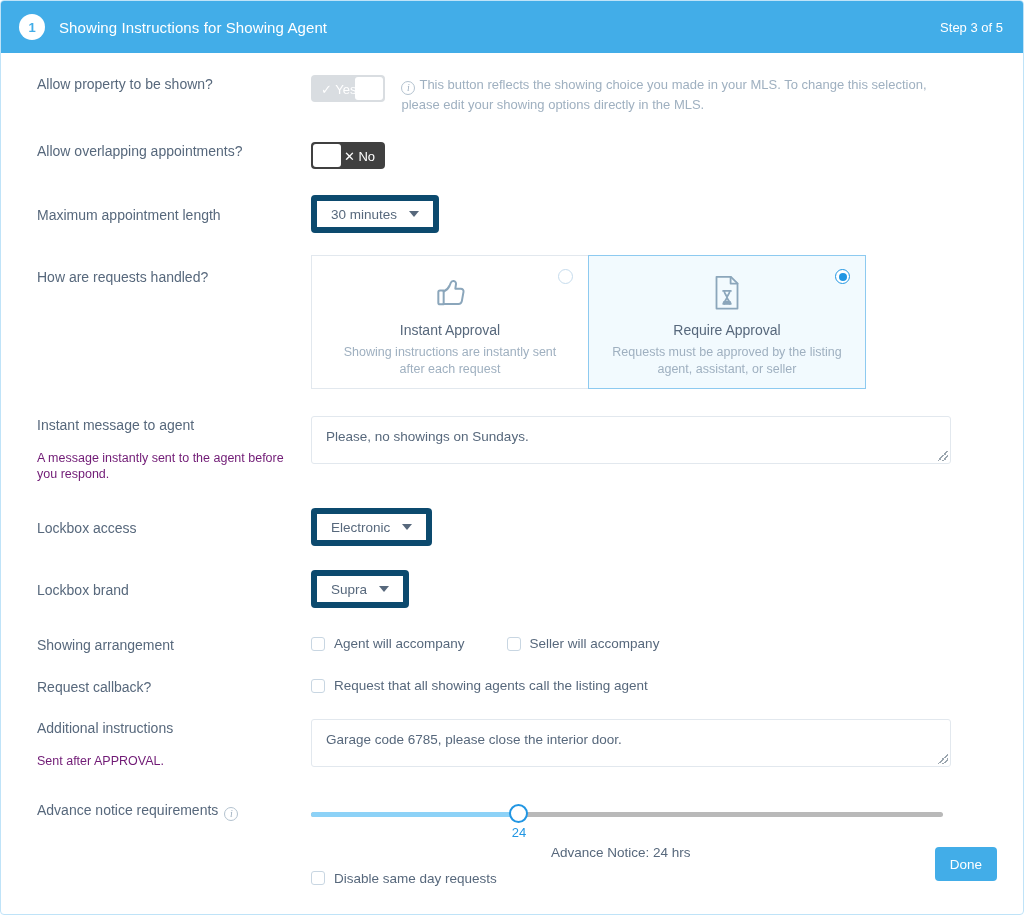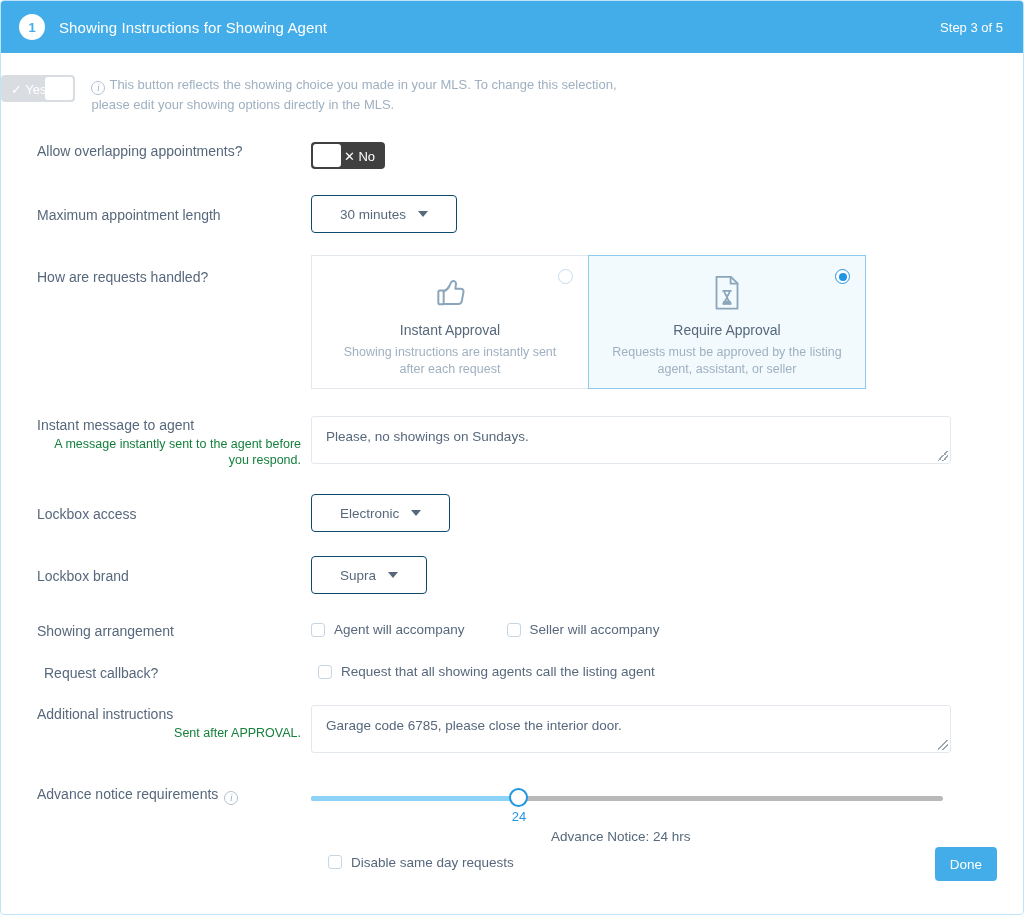--- a/index.html
+++ b/index.html
@@ -51,25 +51,24 @@
     width: 310px;
     flex: 0 0 310px;
     padding-left: 36px;
     padding-right: 10px;
     color: #57687c;
     font-size: 14px;
     line-height: 18px;
   }
   .label-sub {
     display: block;
-    color: #15803d;
+    color: #701a75;
     font-size: 12.5px;
     line-height: 16px;
-    margin-top: 2px;
-    text-align: right;
+    margin-top: 16px;
   }
   .field-col { flex: 1 1 auto; position: relative; }
 
   
   .toggle {
     display: inline-flex; align-items: center;
     width: 74px; height: 27px;
     border-radius: 4px;
     position: relative;
     vertical-align: middle;
@@ -110,23 +109,23 @@
     font-family: "Liberation Serif", serif;
     font-style: italic;
     vertical-align: -2px;
     margin-right: 4px;
   }
 
   
   .select {
     display: inline-flex; align-items: center; justify-content: center;
     height: 38px;
-    border: 1px solid #0c4a6e; border-radius: 4px;
+    border: 6px solid #0c4a6e; border-radius: 4px;
     background: #ffffff;
-    padding: 0 28px;
+    padding: 0 14px;
     color: #57687c; font-size: 13.5px;
     cursor: pointer;
   }
   .caret {
     width: 0; height: 0;
     border-left: 5px solid transparent;
     border-right: 5px solid transparent;
     border-top: 6px solid #57687c;
     margin-left: 12px;
   }
@@ -249,20 +248,21 @@
 
   <div class="header">
     <div class="step-badge">1</div>
     <div class="header-title">Showing Instructions for Showing Agent</div>
     <div class="header-step">Step 3 of 5</div>
   </div>
 
   <div class="body">
 
     <div class="row" style="margin-top:22px;">
+      <div class="label-col">Allow property to be shown?</div>
       <div class="field-col">
         <div class="toggle yes-disabled">
           <span class="tlabel">✓ Yes</span>
           <span class="knob"></span>
         </div>
         <div class="mls-note">
           <span class="info-circle">i</span><span>This button reflects the showing choice you made in your MLS. To change this selection, please edit your showing options directly in the MLS.</span>
         </div>
       </div>
     </div>
@@ -365,21 +365,21 @@
             <span class="cb-text">Agent will accompany</span>
           </span>
           <span class="cb-item" style="margin-left:42px;">
             <span class="cb-box"></span>
             <span class="cb-text">Seller will accompany</span>
           </span>
         </div>
       </div>
     </div>
 
-    <div class="row" style="margin-top:24px;margin-left:7px;">
+    <div class="row" style="margin-top:24px;">
       <div class="label-col">Request callback?</div>
       <div class="field-col">
         <span class="cb-item">
           <span class="cb-box"></span>
           <span class="cb-text">Request that all showing agents call the listing agent</span>
         </span>
       </div>
     </div>
 
     <div class="row" style="margin-top:22px;">
@@ -400,21 +400,21 @@
         <span>Advance notice requirements</span><span class="info-circle" style="margin-left:6px;margin-right:0;">i</span>
       </div>
       <div class="field-col">
         <div class="slider-wrap" style="margin-top:8px;">
           <div class="track"></div>
           <div class="track-fill"></div>
           <div class="thumb"></div>
           <div class="slider-value">24</div>
           <div class="advance-text">Advance Notice: 24 hrs</div>
         </div>
-        <span class="cb-item" style="margin-top:52px;margin-left:17px;">
+        <span class="cb-item" style="margin-top:52px;">
           <span class="cb-box"></span>
           <span class="cb-text">Disable same day requests</span>
         </span>
       </div>
     </div>
 
   </div>
 
   <button class="done-btn">Done</button>
 </div>

